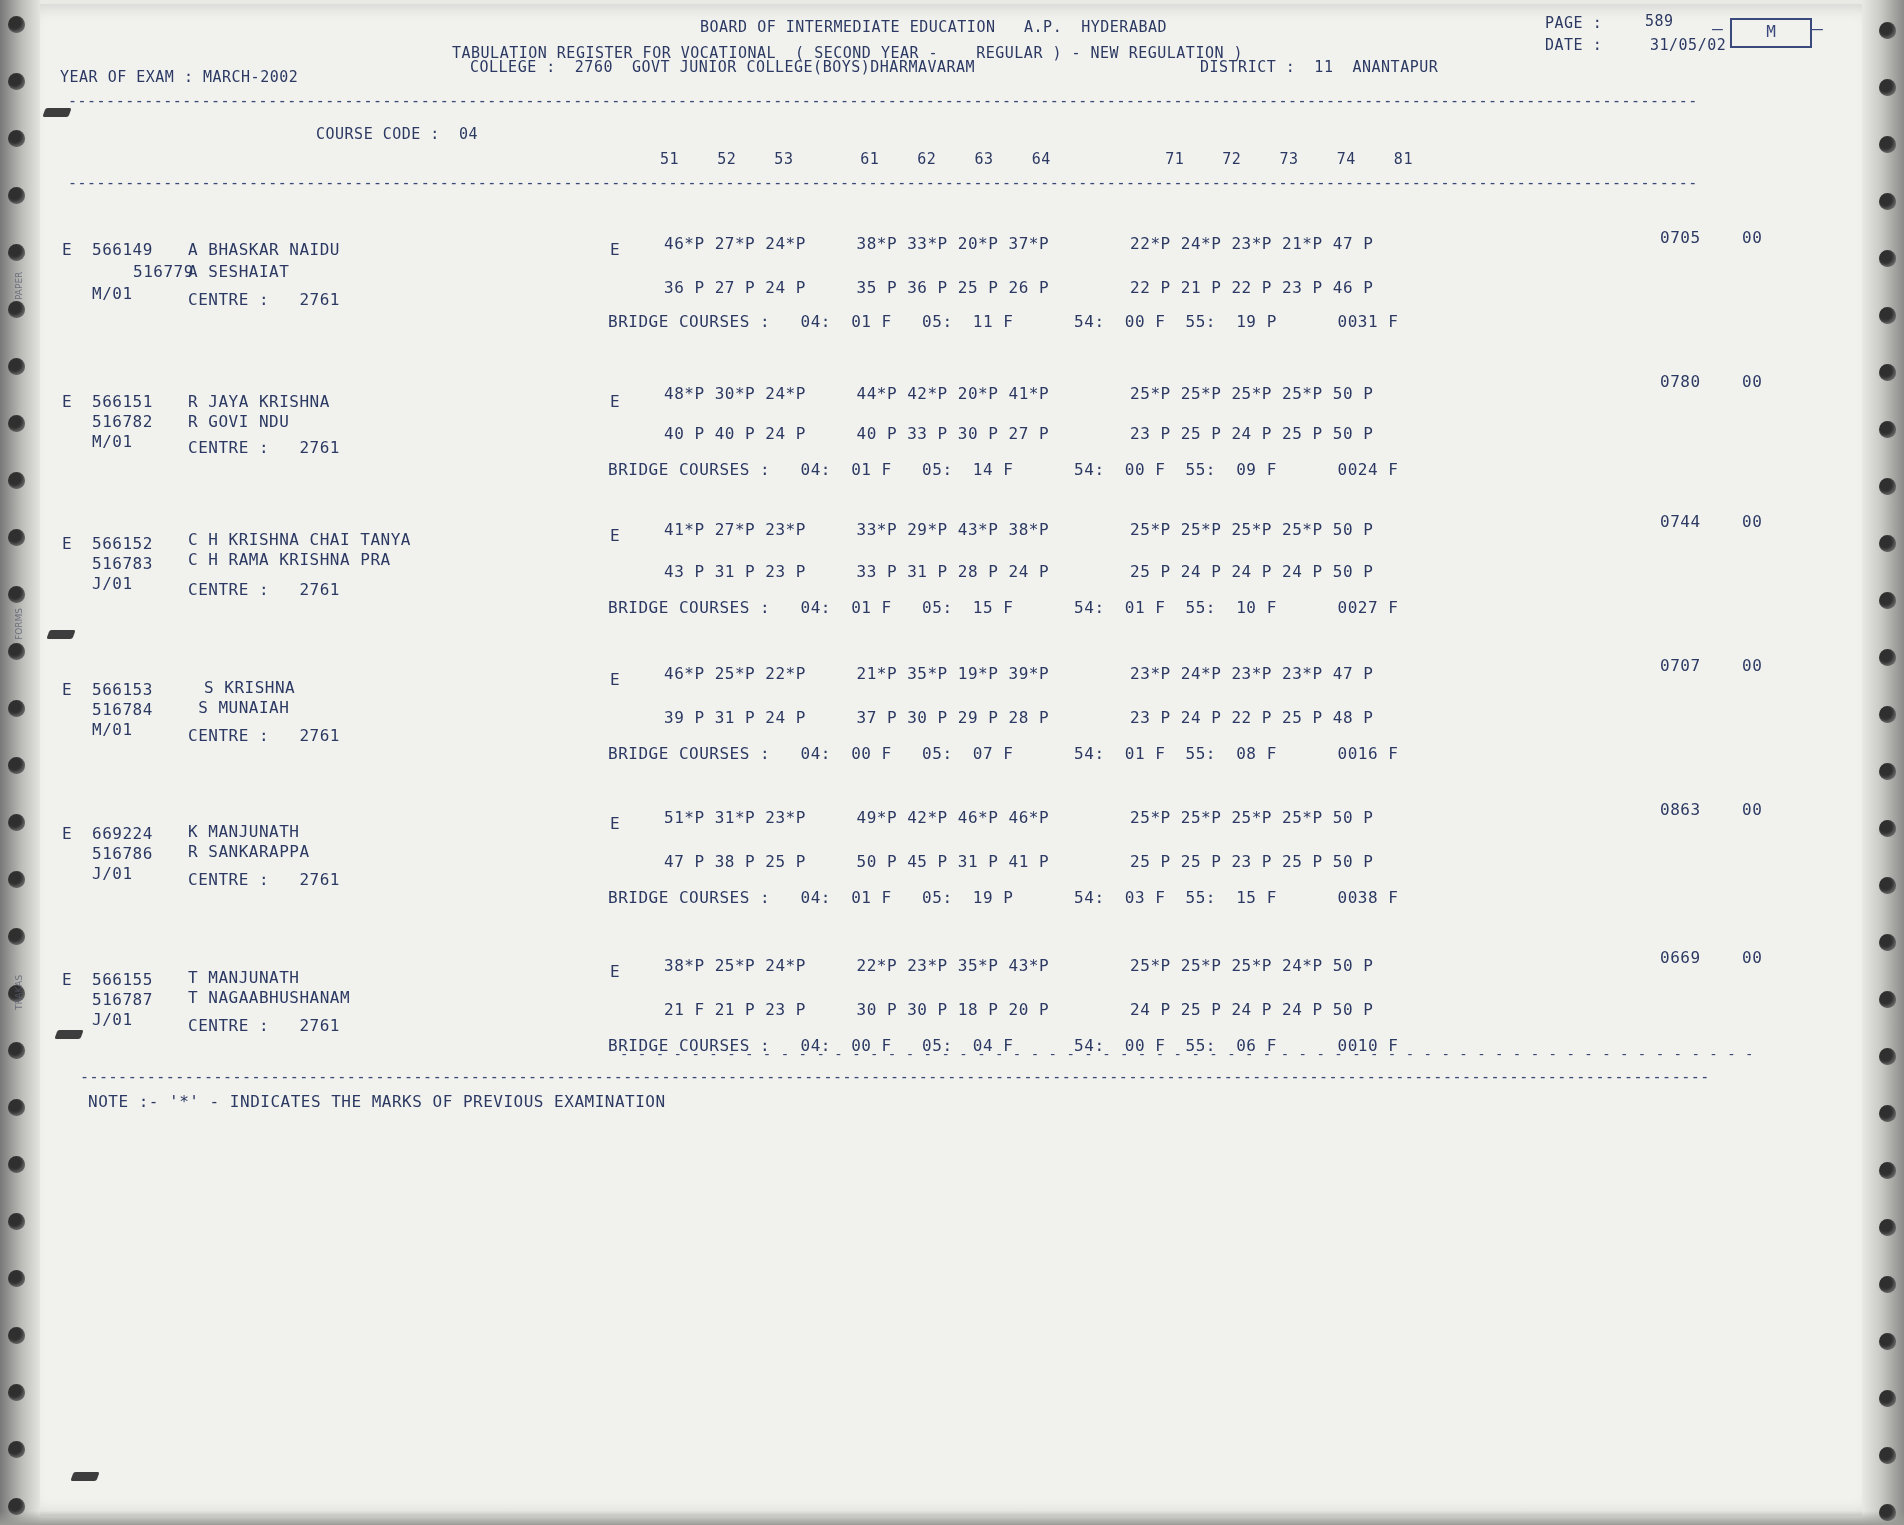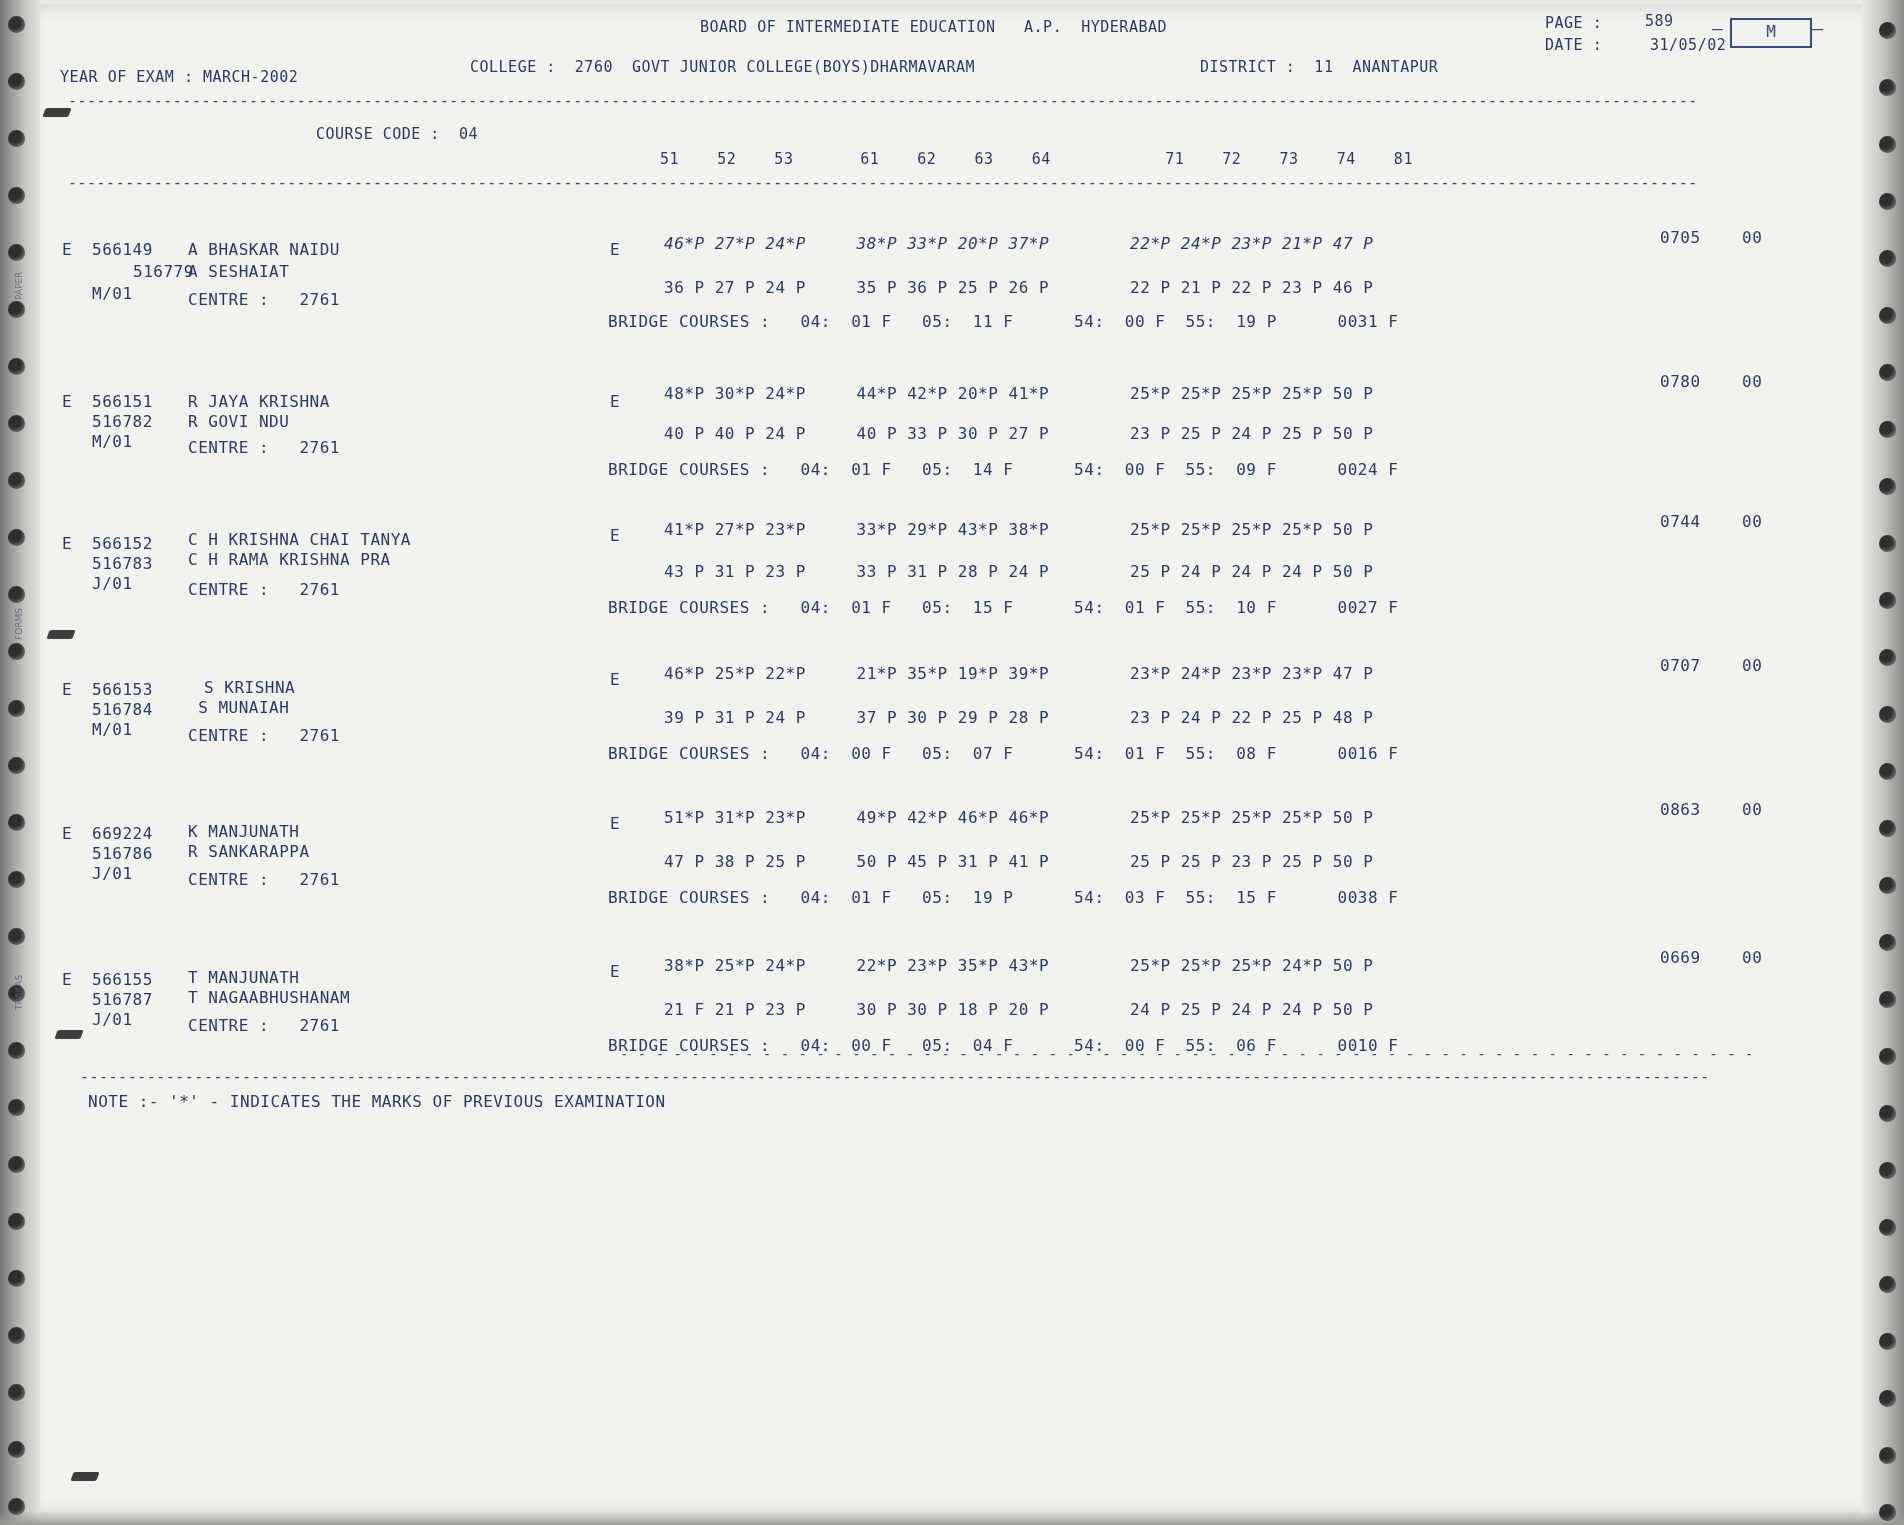--- a/index.html
+++ b/index.html
@@ -172,20 +172,21 @@
       <div class="hole" style="top: 1276px;"></div>
       <div class="hole" style="top: 1333px;"></div>
       <div class="hole" style="top: 1390px;"></div>
       <div class="hole" style="top: 1447px;"></div>
       <div class="hole" style="top: 1504px;"></div>
     </div>
 
   <div class="ink hdr" style="left:700px; top:18px;">BOARD OF INTERMEDIATE EDUCATION   A.P.  HYDERABAD</div>
   <div class="ink hdr" style="left:1545px; top:14px;">PAGE :</div>
   <div class="ink hdr" style="left:1645px; top:12px;">589</div>
+  <div class="ink hdr" style="left:452px; top:44px;">TABULATION REGISTER FOR VOCATIONAL  ( SECOND YEAR -    REGULAR ) - NEW REGULATION )</div>
   <div class="ink hdr" style="left:1545px; top:36px;text-align:right;">DATE :</div>
   <div class="ink hdr" style="left:1650px; top:36px;">31/05/02</div>
   <div class="ink hdr" style="left:60px; top:68px;">YEAR OF EXAM : MARCH-2002</div>
   <div class="ink hdr" style="left:470px; top:58px;">COLLEGE :  2760  GOVT JUNIOR COLLEGE(BOYS)DHARMAVARAM</div>
   <div class="ink hdr" style="left:1200px; top:58px;">DISTRICT :  11  ANANTAPUR</div>
 
   <div class="stampbox" style="left:1730px; top:18px;">M</div>
   <div class="stampdash" style="left:1712px; top:18px;">—</div>
   <div class="stampdash" style="left:1812px; top:18px;">—</div>
 
@@ -198,21 +199,21 @@
 
   <div>
     <div class="ink row" style="left:62px; top:240px;">E</div>
     <div class="ink row" style="left:92px; top:240px;">566149</div>
     <div class="ink row" style="left:188px; top:240px;">A BHASKAR NAIDU</div>
     <div class="ink row" style="left:92px; top:262px;margin-left:41px;">516779</div>
     <div class="ink row" style="left:188px; top:262px;">A SESHAIAT</div>
     <div class="ink row" style="left:92px; top:284px;">M/01</div>
     <div class="ink row" style="left:188px; top:290px;">CENTRE :   2761</div>
     <div class="ink row" style="left:610px; top:240px;">E</div>
-    <div class="ink row" style="left:664px; top:234px;font-style:italic;">46*P 27*P 24*P     38*P 33*P 20*P 37*P        22*P 24*P 23*P 21*P 47 P</div>
+    <div class="ink row" style="left:664px; top:234px;">46*P 27*P 24*P     38*P 33*P 20*P 37*P        22*P 24*P 23*P 21*P 47 P</div>
     <div class="ink row" style="left:664px; top:278px;">36 P 27 P 24 P     35 P 36 P 25 P 26 P        22 P 21 P 22 P 23 P 46 P</div>
     <div class="ink row" style="left:608px; top:312px;">BRIDGE COURSES :   04:  01 F   05:  11 F      54:  00 F  55:  19 P      0031 F</div>
     <div class="ink row" style="left:1660px; top:228px;">0705</div>
     <div class="ink row" style="left:1742px; top:228px;">00</div>
   </div>
 
   <div>
     <div class="ink row" style="left:62px; top:392px;">E</div>
     <div class="ink row" style="left:92px; top:392px;">566151</div>
     <div class="ink row" style="left:188px; top:392px;">R JAYA KRISHNA</div>

